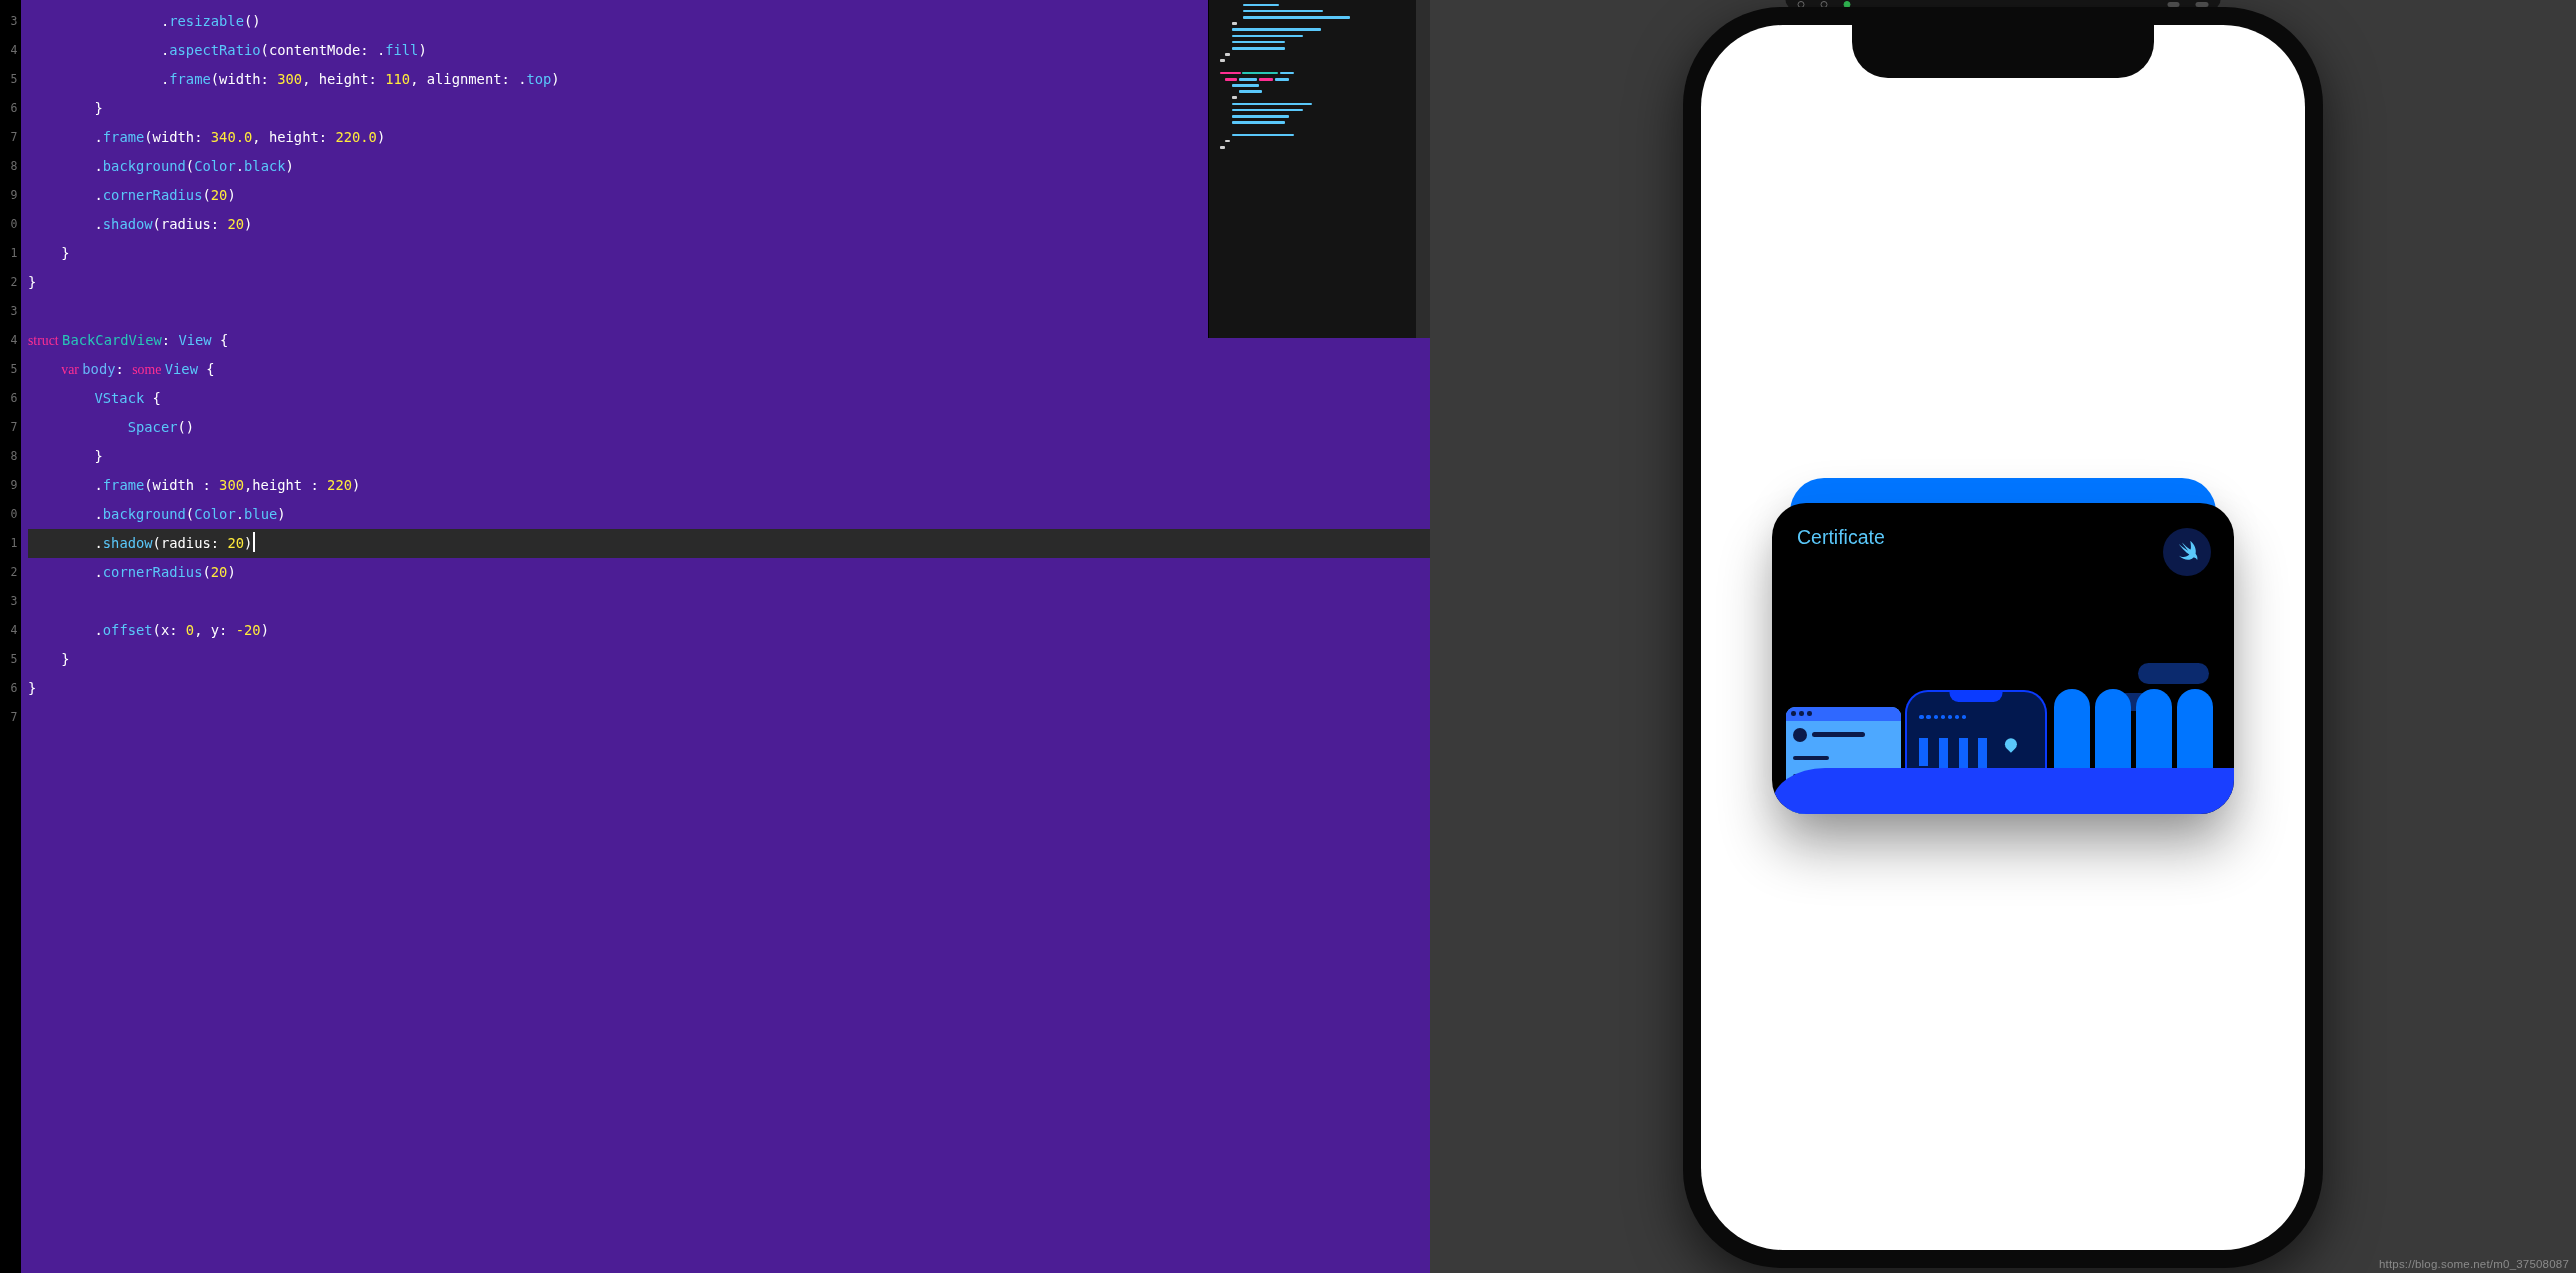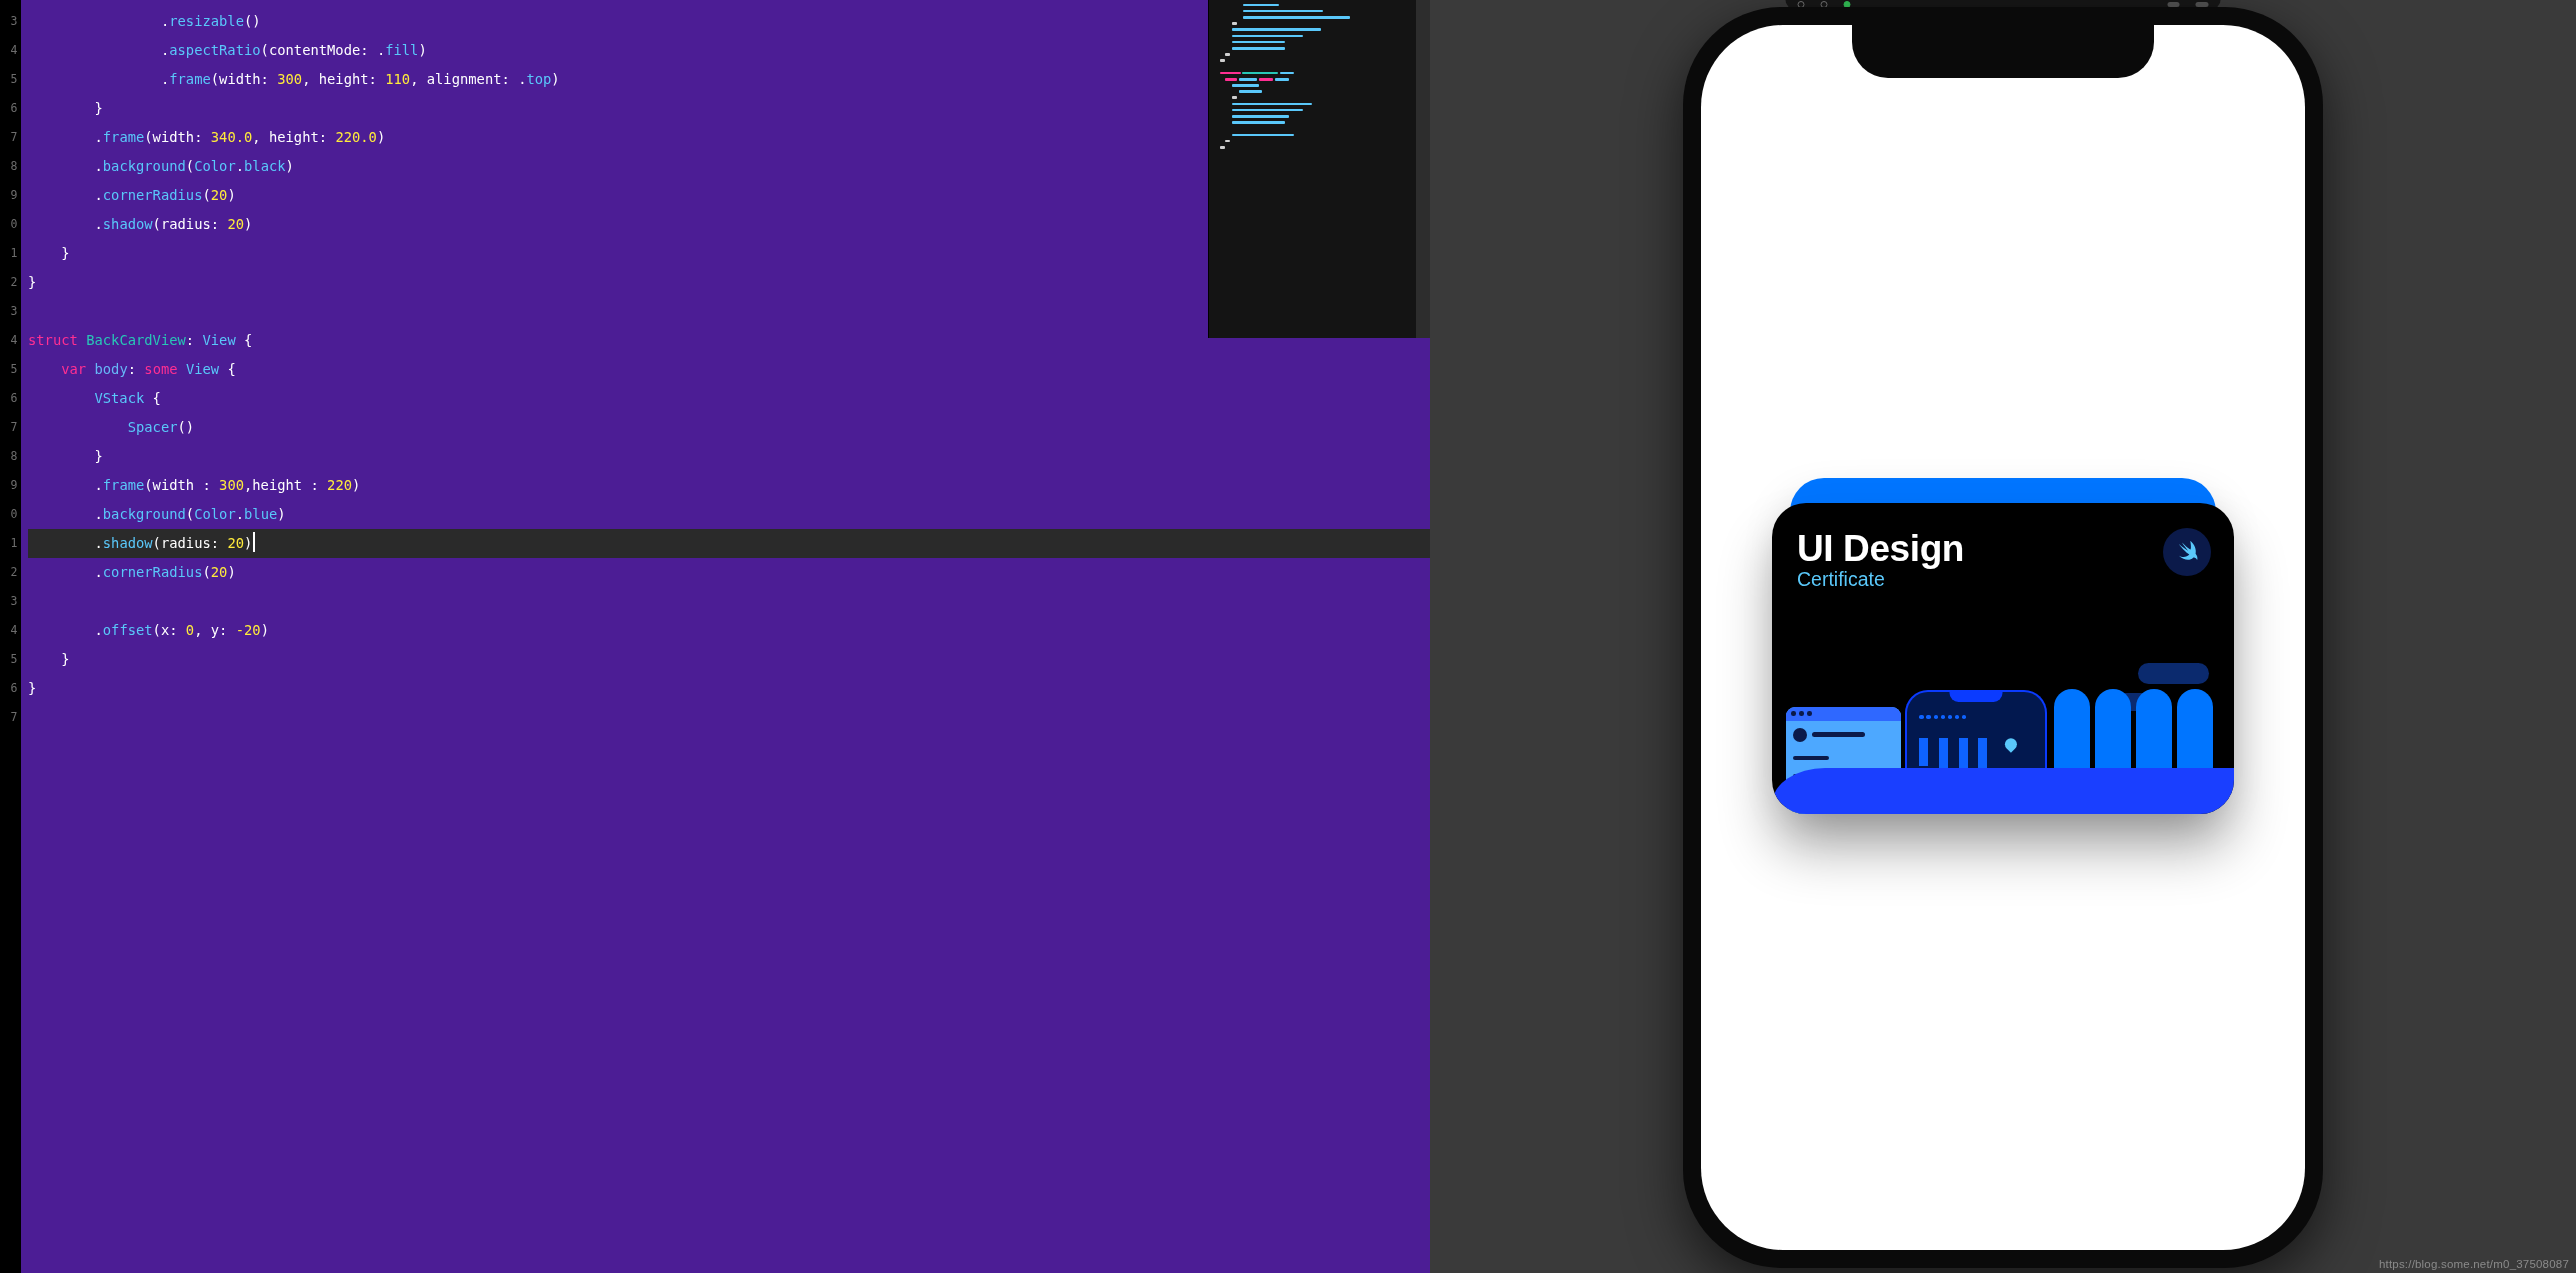--- a/index.html
+++ b/index.html
@@ -34,21 +34,21 @@
     color: #d8d8d8;
     padding: 7px 0 0 7px;
     font-size: 13.8px;
     line-height: 29px;
     white-space: pre;
   }
   .code-area .line { height: 29px; }
   .code-area .hl-line { background: #2a2a2a; }
 
   
-  .kw   { color: #ff2f92; }       
+  .kw   { color: #ff2f92; font-family: Liberation Serif, serif; }       
   .type { color: #5ac8fa; }       
   .func { color: #5ac8fa; }
   .param{ color: #67b7f7; text-align: right; }
   .num  { color: #ffeb3b; }
   .name { color: #28c7b7; }       
   .plain{ color: #ffffff; }
   .dot  { color: #ffffff; }
 
   .cursor {
     display:inline-block; width:1.3px; height:19.5px; background:#fff;
@@ -324,21 +324,20 @@
   </div>
 
   <div class="device-frame">
     <div class="device-screen">
       <div class="notch"></div>
 
       <div class="card-stack">
         <div class="back-card"></div>
         <div class="front-card">
           <div class="text">
-            <div class="title">UI Design</div>
             <div class="sub">Certificate</div>
           </div>
           <div class="swift-badge">
             <svg viewBox="0 0 24 24" fill="#5ac8fa">
                 <path d="M14.5 2.5c3.8 3.1 5.6 7.7 4.7 11.6 1.4 1.8 2 3.8 1.4 5.4-.8-1.5-2-2.4-3.6-2-2.7 2.8-7.7 2.8-12.9-1.9C8 18 11.6 16.8 13.6 14.7 10.4 12.7 6.4 8.6 4.4 5.4c2.3 2.1 6 5 8.4 6.1C10.7 9 7.9 5.4 7.2 3.9c3 3.2 6.2 5.7 7.6 6.3.7-2.6-.1-5.5-.3-7.7z"></path>
               </svg>
           </div>
           <div class="illus">
             <div class="cloud c1"></div>
             <div class="cloud c2"></div>

